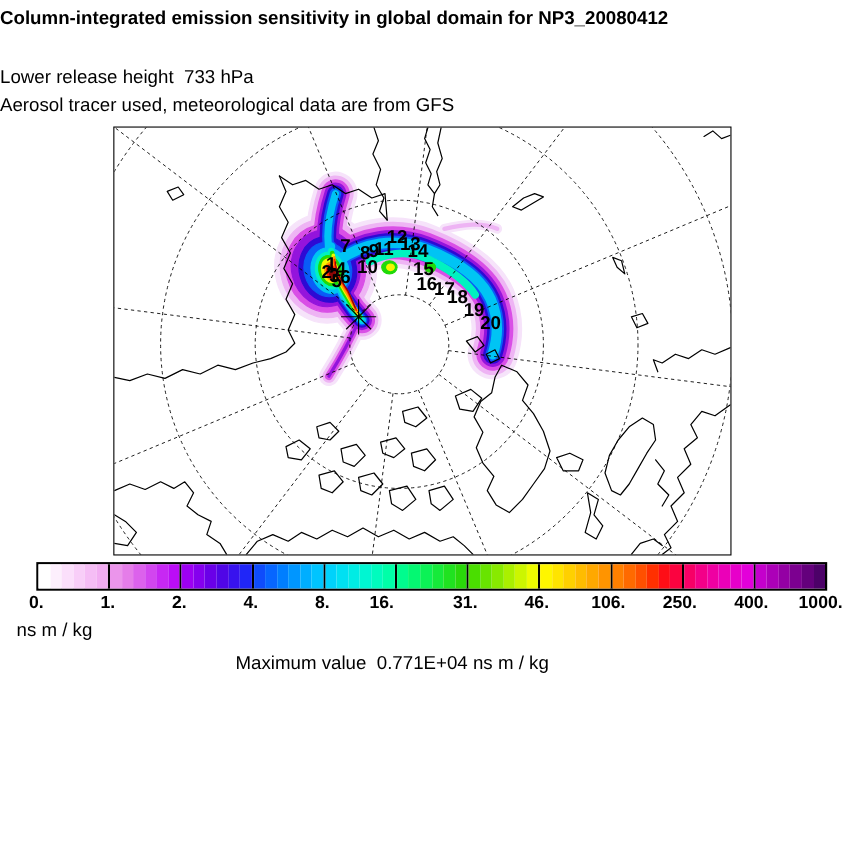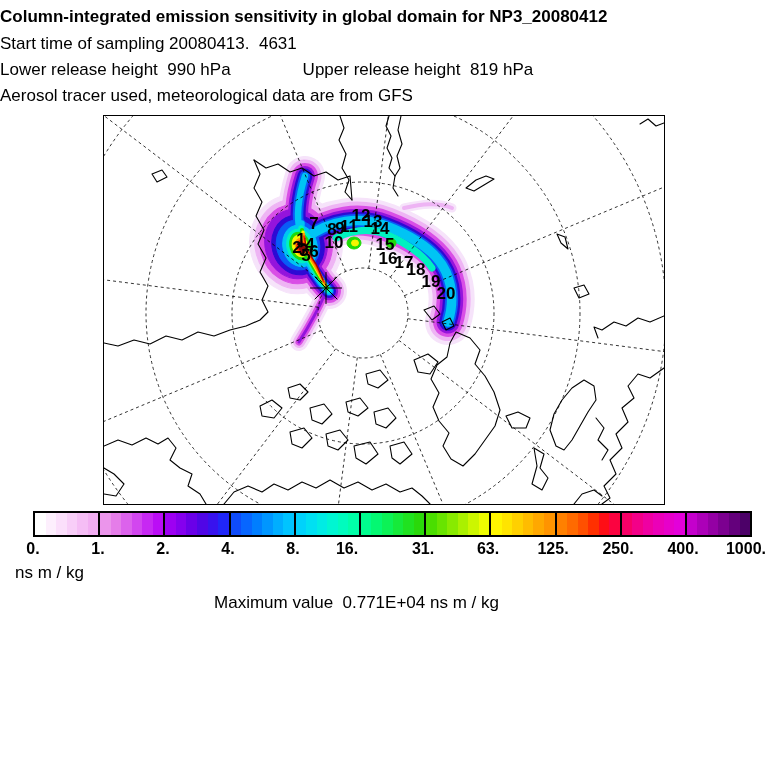--- a/index.html
+++ b/index.html
@@ -36,25 +36,23 @@
   #max-line{position:absolute;left:0;top:593px;width:713px;text-align:center;font-size:17px;white-space:pre;}
   .traj-label{font-weight:700;font-size:17px;}
 </style>
 </head>
 <body>
 
 <div class="hline" id="title-line">
   <span>Column-integrated emission sensitivity in global domain for NP3_20080412</span>
 </div>
 <div class="hline" id="line2">
-  <span>Start time of sampling 20080413.  4631</span>
 </div>
 <div class="hline" id="line3">
-  <span>Lower release height  990 hPa</span>
-  <span>Upper release height  819 hPa</span>
+  <span>Lower release height  733 hPa</span>
 </div>
 <div class="hline" id="line4">
   <span>Aerosol tracer used, meteorological data are from GFS</span>
 </div>
 
 <div id="map-frame">
   <svg id="map-svg" viewBox="0 0 560 388">
 
     <g>
 
@@ -327,20 +325,20 @@
     </div>
   </div>
 <div id="cb-ticks">
     <span class="cb-tick" style="left: 0px;">0.</span>
     <span class="cb-tick" style="left: 65px;">1.</span>
     <span class="cb-tick" style="left: 130px;">2.</span>
     <span class="cb-tick" style="left: 195px;">4.</span>
     <span class="cb-tick" style="left: 260px;">8.</span>
     <span class="cb-tick" style="left: 314px;">16.</span>
     <span class="cb-tick" style="left: 390px;">31.</span>
-    <span class="cb-tick" style="left: 455px;">63.</span>
-    <span class="cb-tick" style="left: 520px;">125.</span>
+    <span class="cb-tick" style="left: 455px;">46.</span>
+    <span class="cb-tick" style="left: 520px;">106.</span>
     <span class="cb-tick" style="left: 585px; text-align: center;">250.</span>
     <span class="cb-tick" style="left: 650px;">400.</span>
     <span class="cb-tick" style="left: 715px; transform: translateX(-55%);">1000.</span>
   </div>
 <div id="units-line">ns m / kg</div>
 <div id="max-line">Maximum value  0.771E+04 ns m / kg</div>
 
 </body></html>

